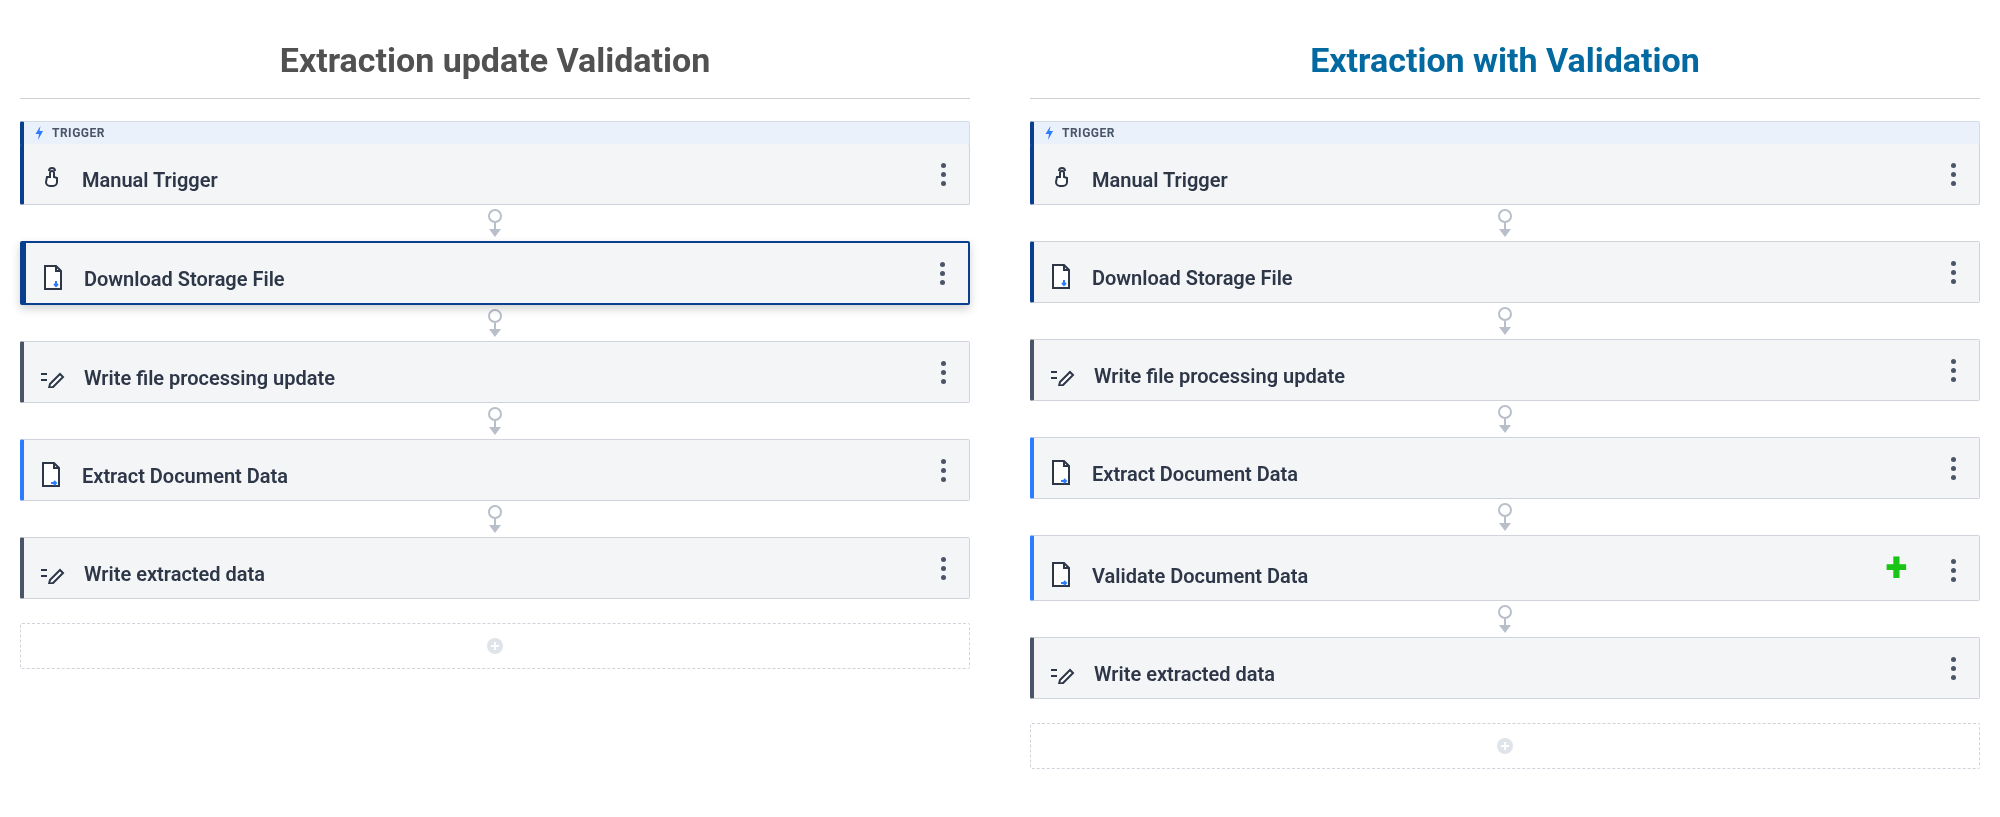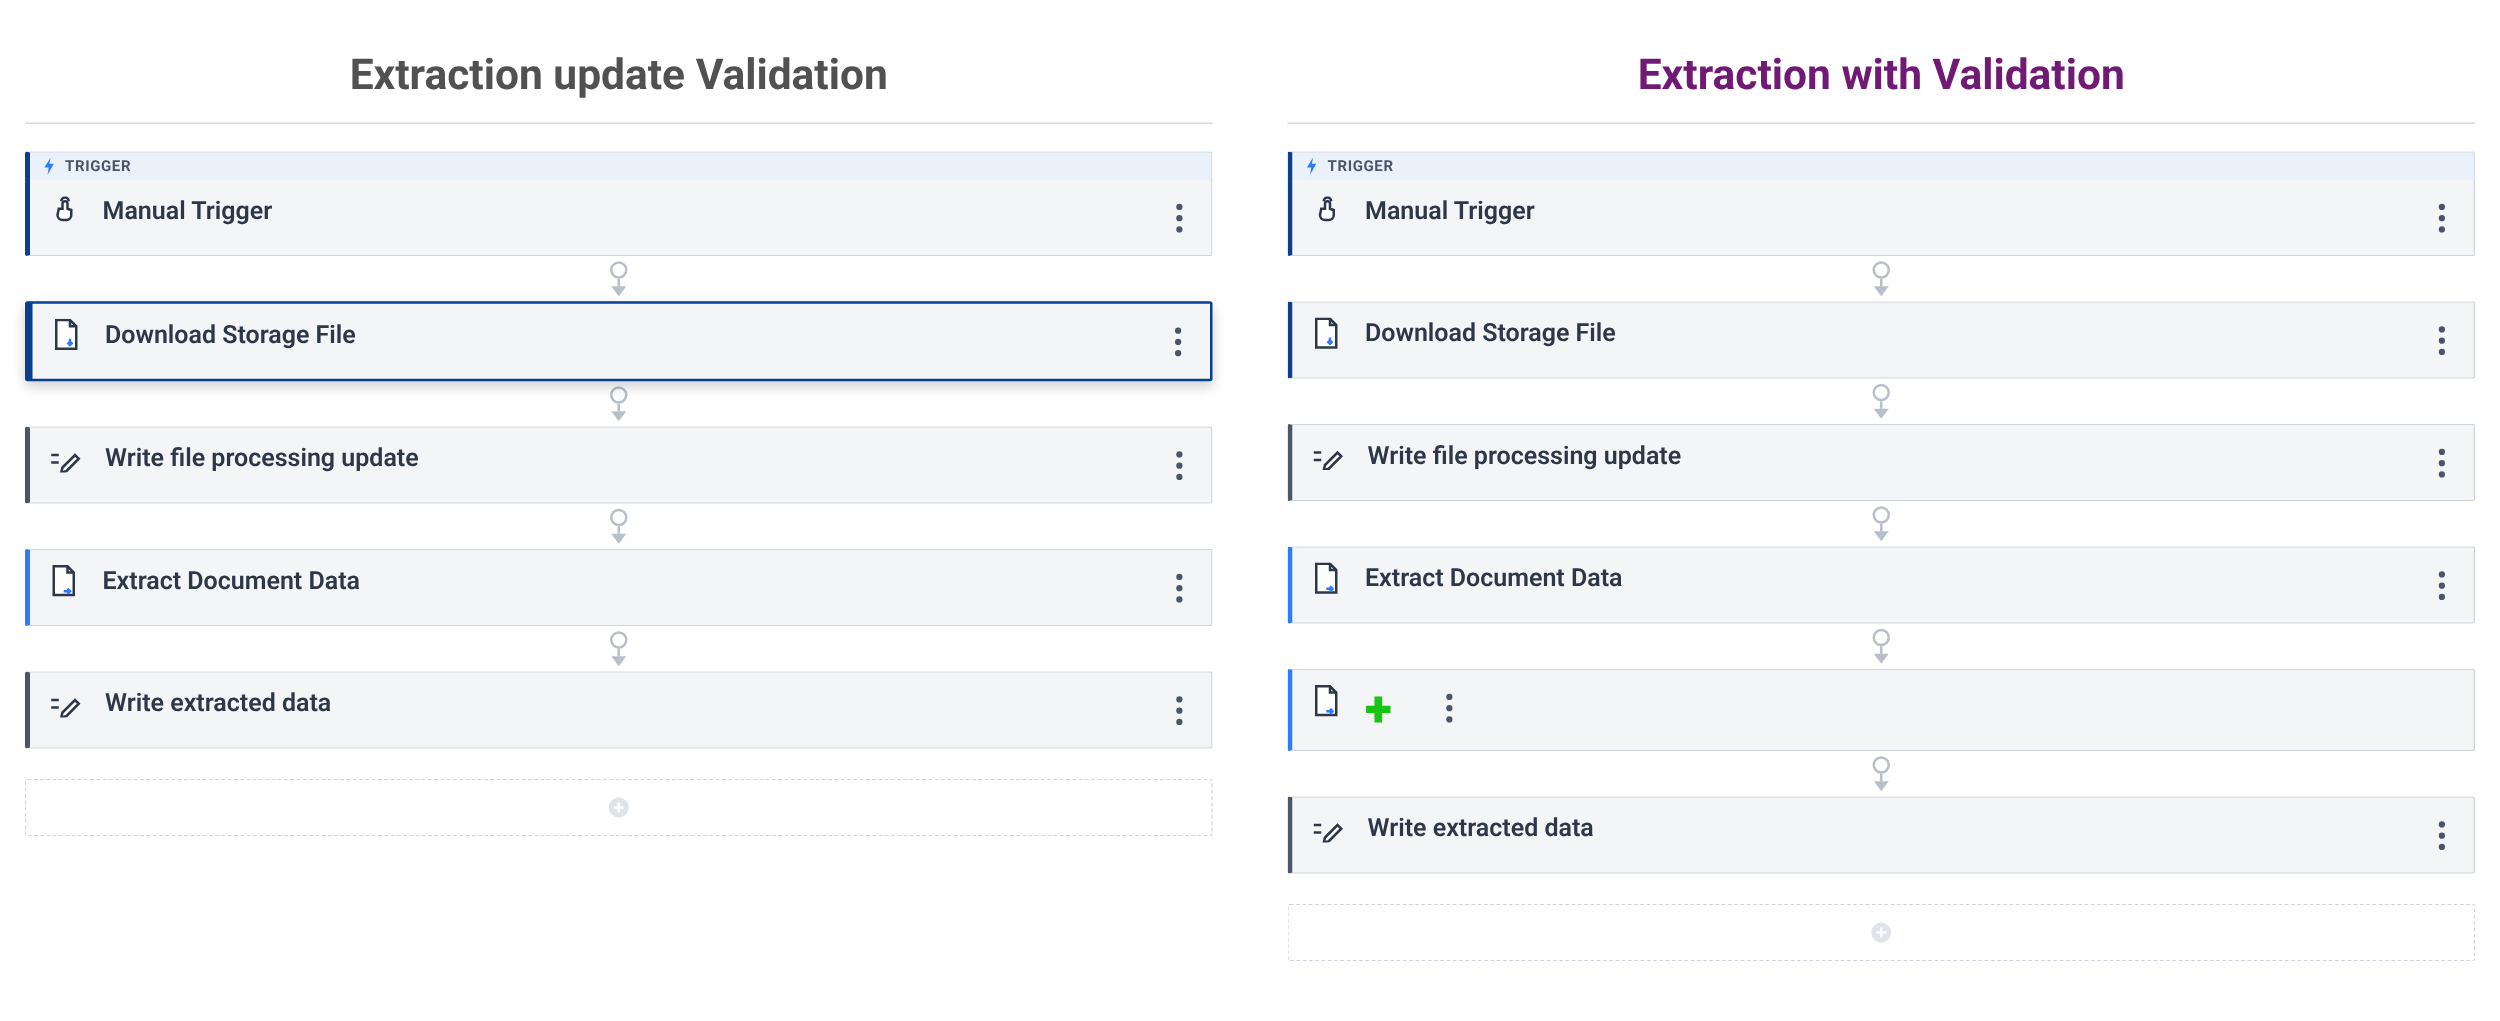--- a/index.html
+++ b/index.html
@@ -18,21 +18,21 @@
     flex-direction: column;
     align-items: stretch;
   }
   .panel-title {
     text-align: center;
     font-size: 34px;
     font-weight: 700;
     color: #515151;
     margin-bottom: 18px;
   }
-  .panel-title-dark { color: #701a75; }
+  .panel-title-dark { color: #0369a1; }
   .divider {
     border: none;
     border-top: 1px solid #d0d0d0;
     margin-bottom: 22px;
   }
   .flow {
     display: flex;
     flex-direction: column;
     align-items: stretch;
   }
@@ -48,21 +48,21 @@
     display: flex;
     align-items: center;
     gap: 6px;
     border-radius: 2px 2px 0 0;
   }
   .step {
     background: #f4f5f7;
     border: 1px solid #d0d4da;
     border-left-width: 4px;
     display: flex;
-    align-items: flex-start;
+    align-items: flex-end;
     padding: 12px 14px;
     gap: 18px;
     position: relative;
     border-radius: 2px;
   }
   .step.trigger-step { border-top: none; margin-top: -1px; }
   .step.accent-darknavy { border-left-color: #0a3f8f; }
   .step.accent-gray { border-left-color: #4a5568; padding-left: 16px; }
   .step.accent-blue { border-left-color: #2b7cff; }
   .step.selected {
@@ -349,20 +349,21 @@
       </div>
 
     <div class="step accent-blue">
       <span class="step-icon">
         <svg width="22" height="26" viewBox="0 0 22 26" fill="none" stroke="#2d3748" stroke-width="2">
             <path d="M3 1 h11 l5 5 v18 h-16 z" fill="#fff"></path>
             <path d="M14 1 v5 h5"></path>
             <path d="M11 21 h5 m-2 -2 l2 2 l-2 2" stroke="#2b7cff"></path>
           </svg>
       </span>
+      <span class="step-label">Validate Document Data</span>
       <span class="plus-badge">+</span>
       <div class="step-menu">
           <span></span>
           <span></span>
           <span></span>
         </div>
     </div>
 
     <div class="connector">
         <div class="node"></div>

